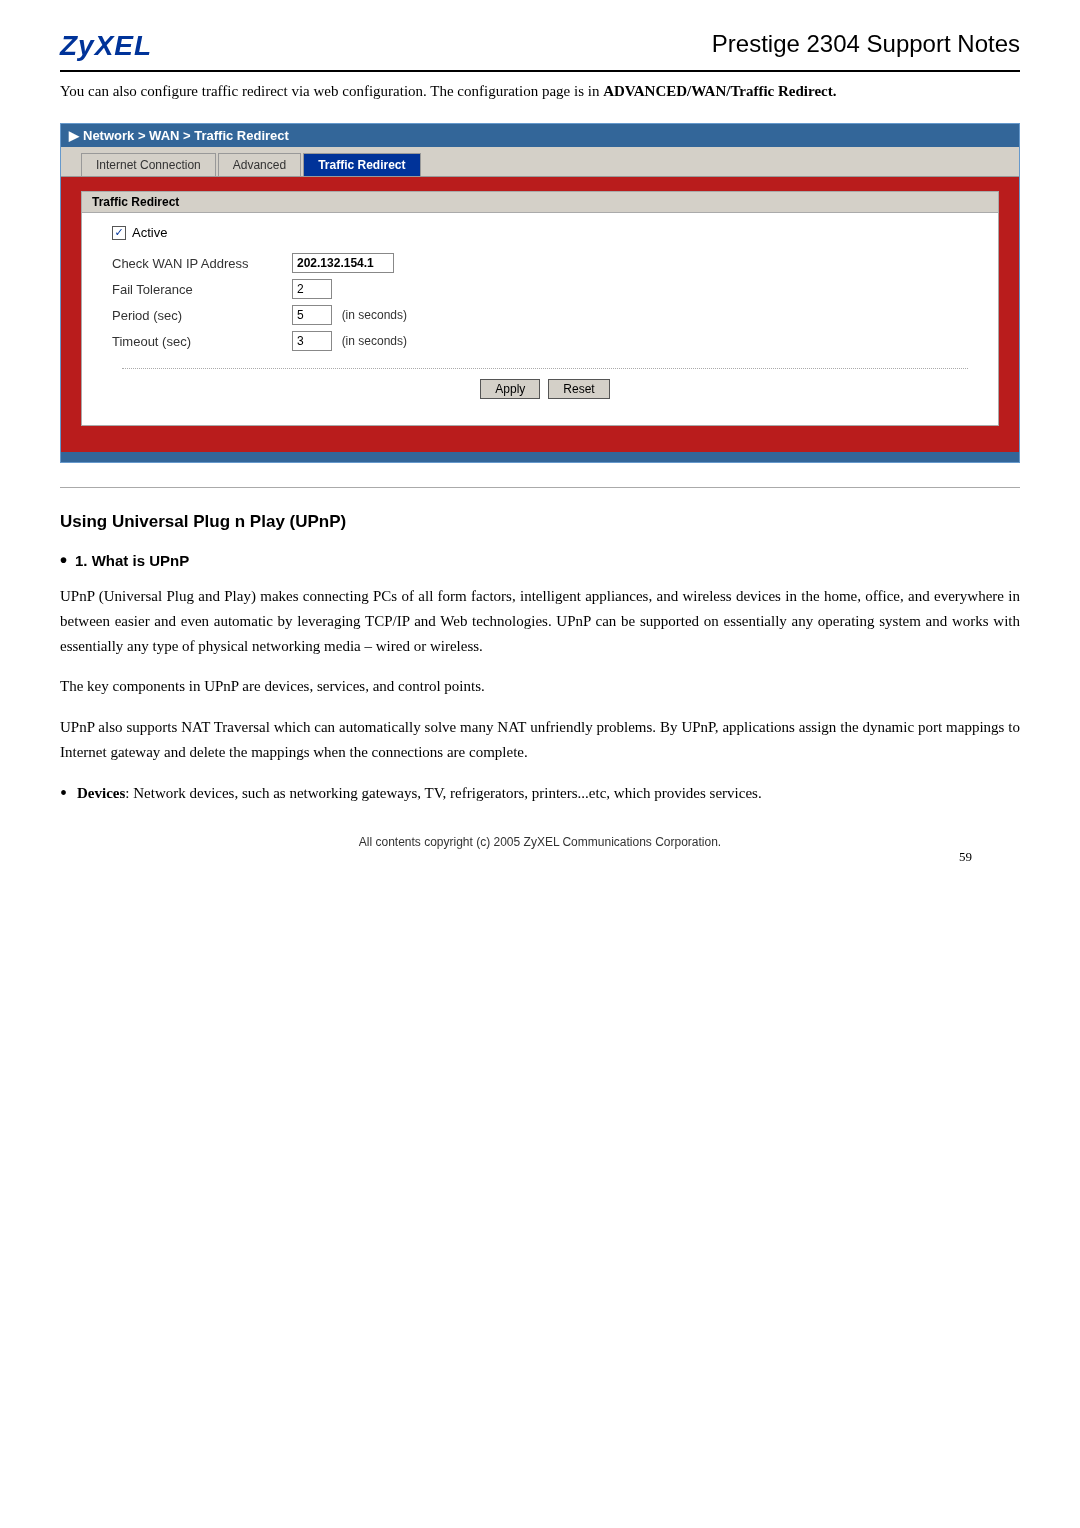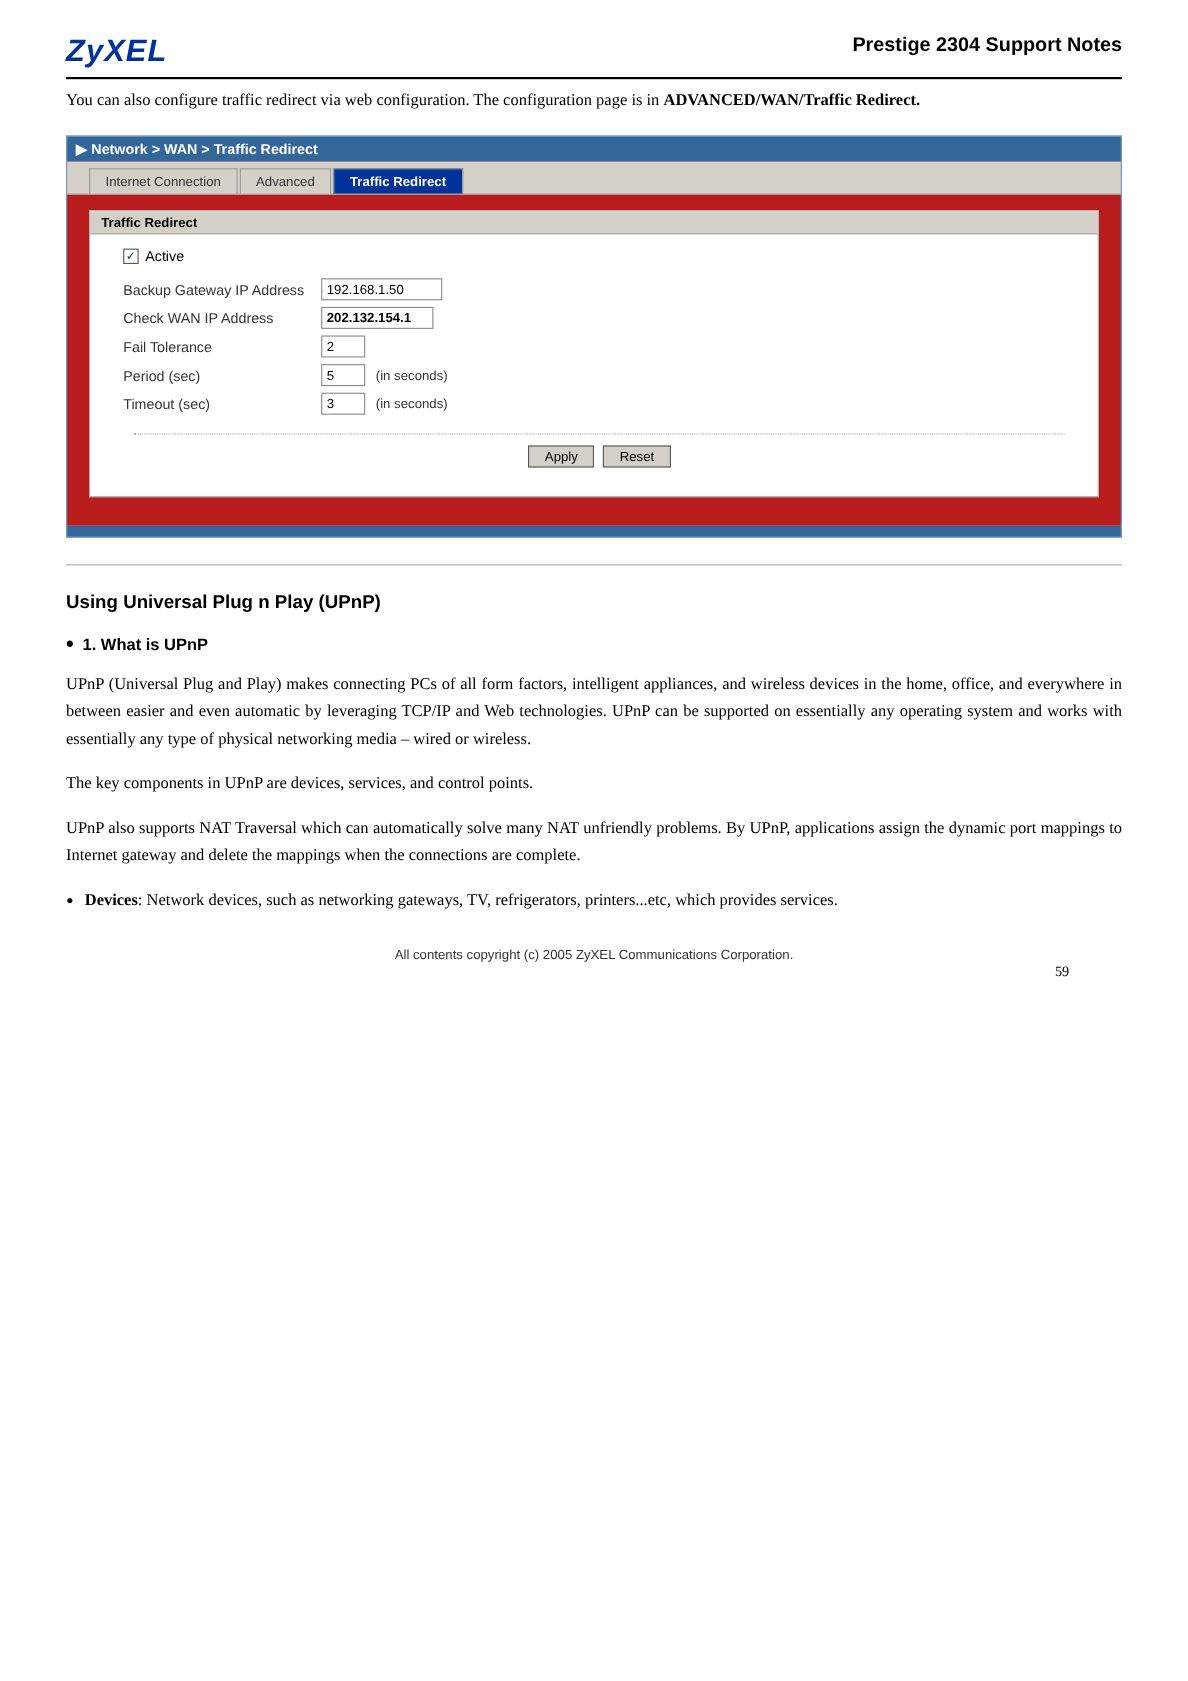--- a/index.html
+++ b/index.html
@@ -22,22 +22,22 @@
     }
     .logo {
       font-size: 28px;
       font-weight: bold;
       font-family: Arial, sans-serif;
       font-style: italic;
       color: #003399;
       letter-spacing: 1px;
     }
     .header-title {
-      font-size: 18px;
-      font-weight: bold;
+      font-size: 24px;
+      font-weight: normal;
       font-family: Arial, sans-serif;
     }
     .intro-text {
       font-size: 15px;
       text-align: justify;
       margin-bottom: 20px;
       line-height: 1.6;
     }
     .intro-text .path-highlight {
       font-weight: bold;
@@ -270,26 +270,20 @@
       <div class="section-box-title">Traffic Redirect</div>
       <div class="section-content">
 
         <div class="active-row">
           <div class="checkbox">✓</div>
           <span>Active</span>
         </div>
 
         <table class="form-table">
           <tbody>
-            <tr>
-              <td><span>Backup Gateway IP Address</span></td>
-              <td>
-                <input class="form-input" type="text" value="192.168.1.50" style="width: 110px;">
-              </td>
-            </tr>
             <tr>
               <td><span>Check WAN IP Address</span></td>
               <td>
                 <input class="form-input" type="text" value="202.132.154.1" style="width: 102px; font-weight: bold;">
               </td>
             </tr>
             <tr>
               <td><span>Fail Tolerance</span></td>
               <td>
                 <input class="form-input" type="text" value="2" style="width: 40px;">

